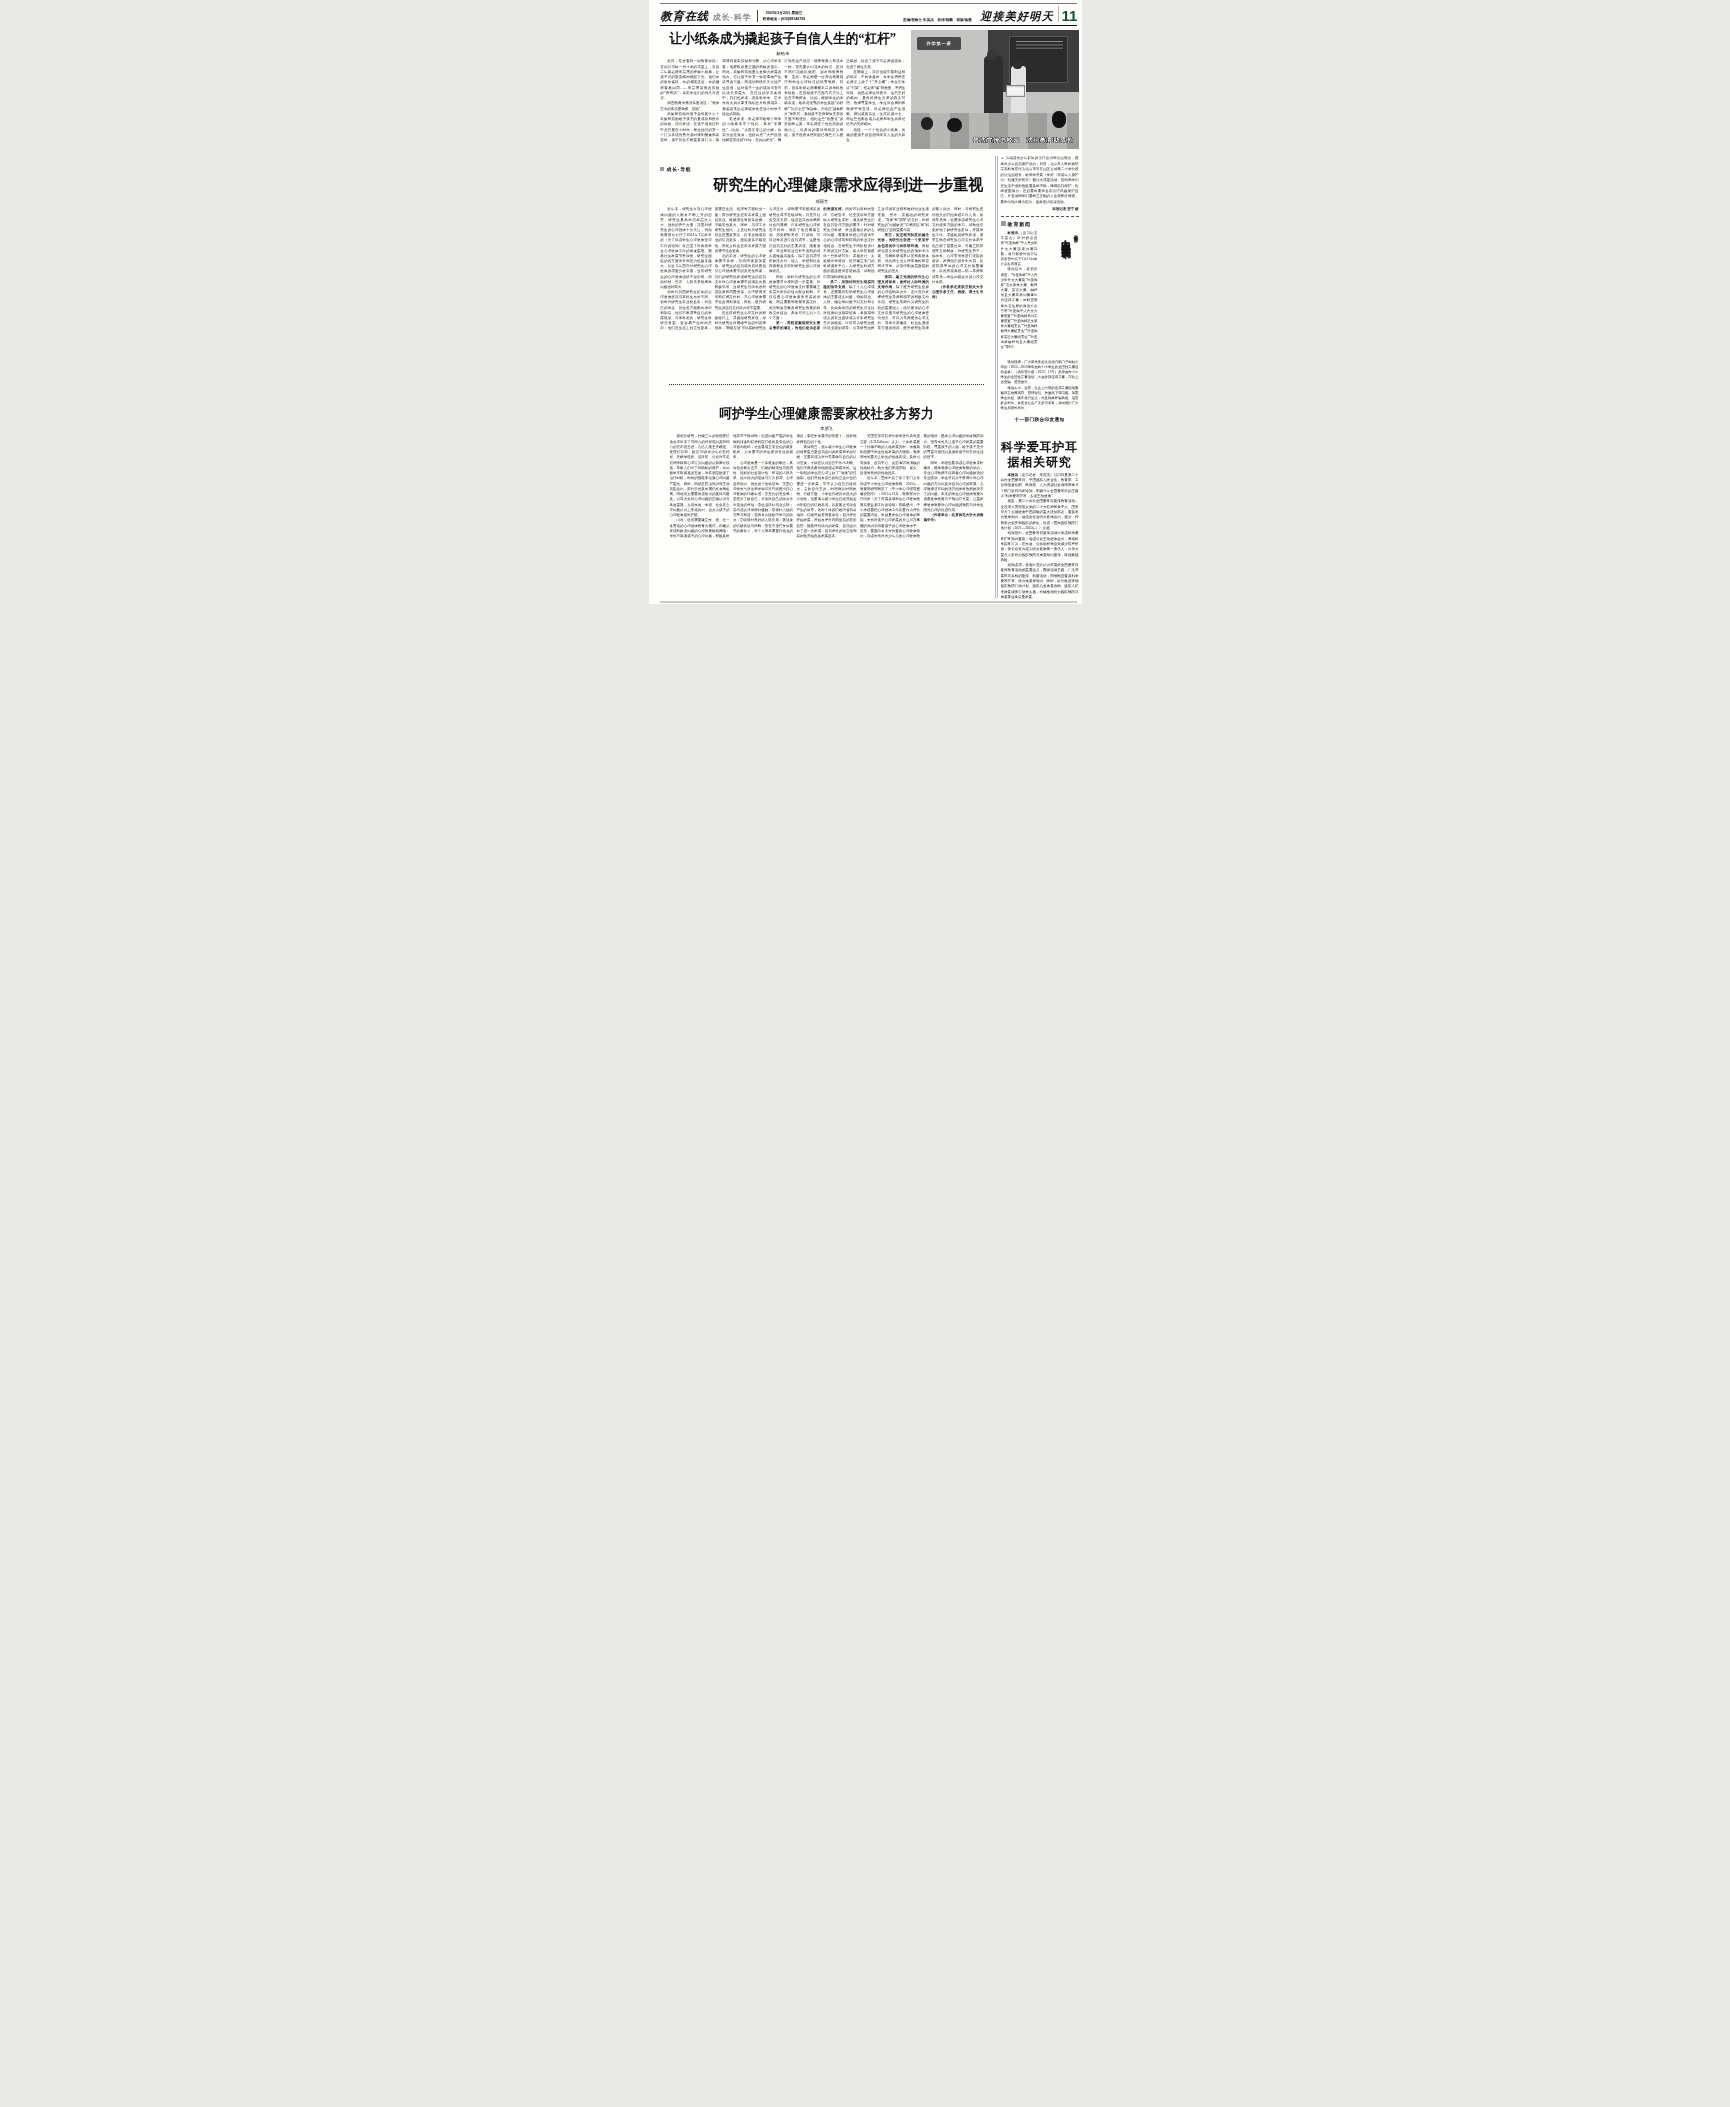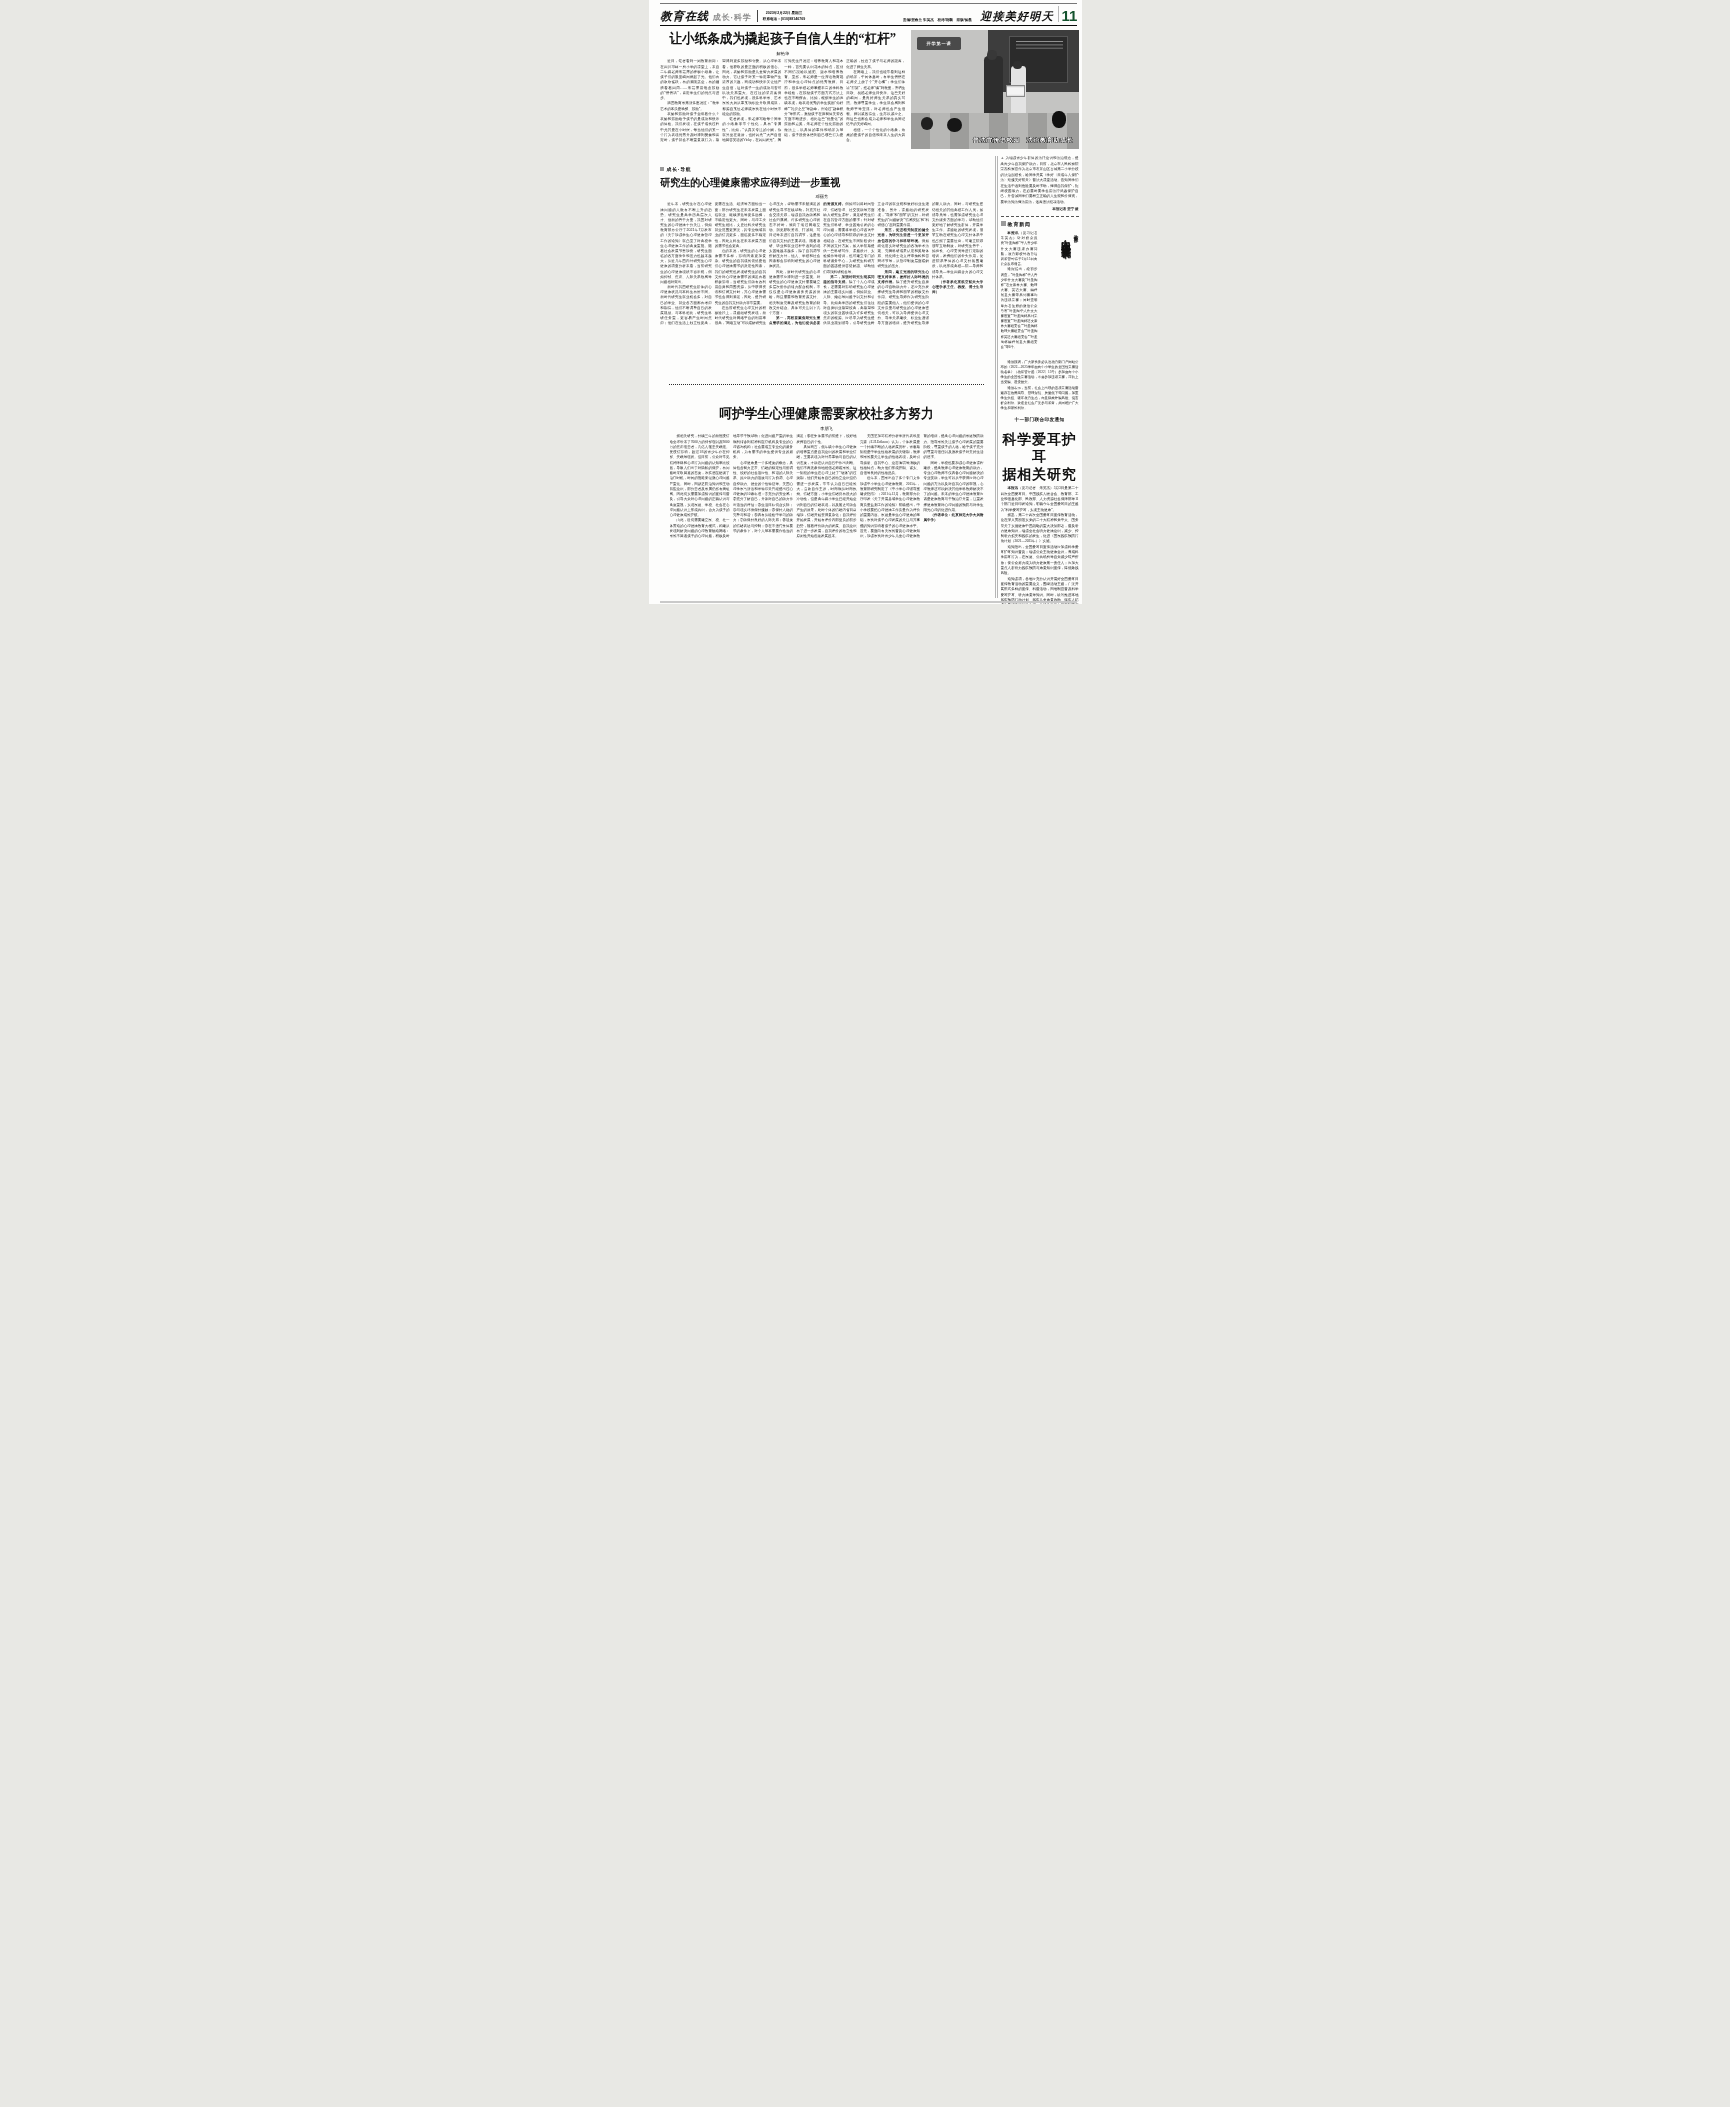--- a/index.html
+++ b/index.html
@@ -61,27 +61,27 @@
   .sq10{width:4.2px;height:4.2px;}
   .edu-kick{font-size:5px;letter-spacing:0.8px;}
   .n1top{display:flex;margin-top:4.2px;height:126px;overflow:hidden;}
   .n1body{width:37px;font-size:3.4px;line-height:1.52;text-align:justify;}
   .n1title{flex:1;display:flex;justify-content:flex-end;}
   .vert{writing-mode:vertical-rl;height:125px;}
   .vkick{font-weight:bold;font-size:4.6px;letter-spacing:1.3px;margin-left:2.5px;}
   .vtitle{font-weight:bold;font-size:9.7px;letter-spacing:1.3px;line-height:1.1;}
   .n1rest{font-size:3.4px;line-height:1.52;text-align:justify;margin-top:2.5px;}
   .n2kick{font-weight:bold;font-size:4.6px;text-align:center;margin-top:5.5px;letter-spacing:0.4px;}
-  .n2title{font-weight:bold;font-size:14px;text-align:center;line-height:1.25;margin-top:9px;letter-spacing:0.8px;}
+  .n2title{font-weight:bold;font-size:12px;text-align:center;line-height:1.25;margin-top:18px;letter-spacing:0.8px;}
   .n2body{font-size:3.5px;line-height:1.52;text-align:justify;margin-top:3px;height:140px;overflow:hidden;}
   .lead{font-weight:bold;}
   
   .growth{position:absolute;left:11.8px;top:166px;width:323px;}
   .gn-kick{font-size:4.8px;letter-spacing:0.8px;}
-  .growth h2{margin:4.2px 0 0;font-size:10px;font-weight:bold;text-align:left;transform:scaleY(1.05);white-space:nowrap;}
+  .growth h2{margin:4.2px 0 0;font-size:15px;font-weight:bold;text-align:right;transform:scaleY(1.05);white-space:nowrap;}
   .cols6{column-count:6;column-gap:3px;height:148px;overflow:hidden;margin-top:3.4px;
          font-family:"Liberation Sans","DejaVu Sans",sans-serif;font-size:3.5px;line-height:1.48;text-align:justify;color:#1c1c1c;}
   .authnote{font-weight:bold;}
   
   .dotrule{position:absolute;left:20px;top:384px;width:315px;border-top:0.8px dotted #2e2e2e;}
   .bottom-art{position:absolute;left:21px;top:404px;width:314px;}
   .bottom-art h2{margin:1.7px 0 0;font-size:12.6px;font-weight:bold;text-align:center;transform:scaleY(1.08);white-space:nowrap;}
   .cols5{column-count:5;column-gap:3.4px;height:169px;overflow:hidden;margin-top:2.5px;
          font-size:3.5px;line-height:1.5;text-align:justify;color:#1a1a1a;}
   .graybar{position:absolute;left:11.8px;right:4.2px;bottom:1.3px;height:2.1px;background:#c9c9c9;}

